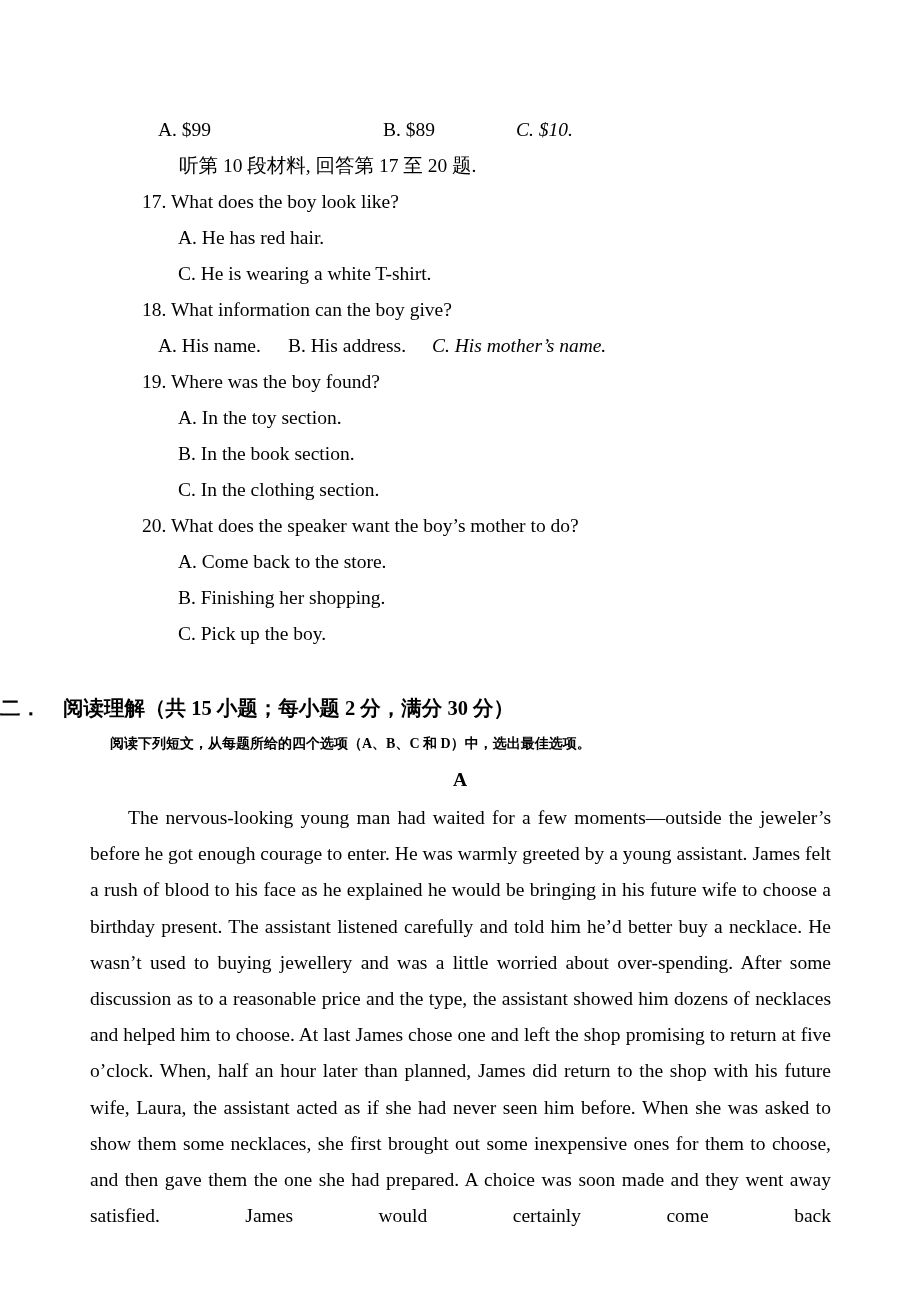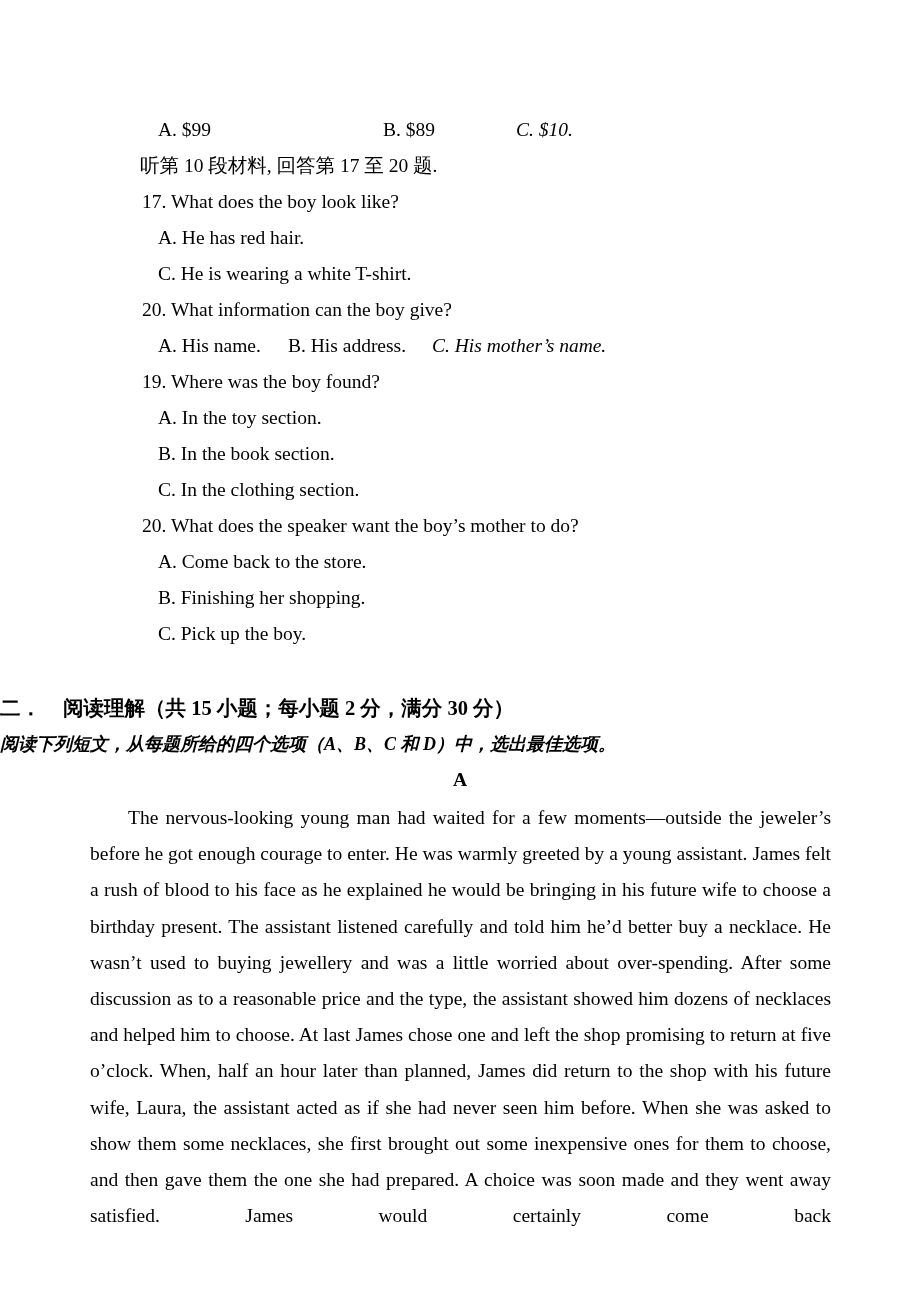--- a/index.html
+++ b/index.html
@@ -58,28 +58,30 @@
     line-height: 36px;
     font-size: 19.5px;
   }
   .opt-row-tight .col-a { position: absolute; left: 158px; }
   .opt-row-tight .col-b { position: absolute; left: 288px; }
   .opt-row-tight .col-c { position: absolute; left: 432px; font-style: italic; }
 
   .cn-line {
     padding-left: 140px;
     font-size: 19.5px;
+    margin-left: 39px;
   }
   .q-line {
     padding-left: 142px;
     font-size: 19.5px;
   }
   .opt-line {
     padding-left: 158px;
     font-size: 19.5px;
+    margin-left: 20px;
   }
 
   
   .section-heading {
     position: absolute;
     left: 0;
     top: 690px;
     width: 920px;
     box-sizing: border-box;
     font-size: 20.5px;
@@ -88,26 +90,26 @@
     white-space: nowrap;
   }
   .section-heading .sec-num { letter-spacing: 0; }
   .section-heading .sec-gap { display: inline-block; width: 22px; }
 
   .section-instruction {
     position: absolute;
     left: 0;
     top: 726px;
     width: 920px;
+    padding-left: 110px;
     box-sizing: border-box;
-    font-size: 18px;
+    font-size: 14px;
     line-height: 36px;
     font-weight: bold;
     white-space: nowrap;
-    font-style: italic;
   }
 
   
   .passage-title {
     position: absolute;
     left: 0;
     top: 764px;
     width: 920px;
     text-align: center;
     font-size: 19.5px;
@@ -146,21 +148,21 @@
       <span class="col-b">B. $89</span>
       <span class="col-c">C. $10.</span>
     </div>
 
     <div class="line cn-line">听第 10 段材料, 回答第 17 至 20 题.</div>
 
     <div class="line q-line">17. What does the boy look like?</div>
     <div class="line opt-line">A. He has red hair.</div>
     <div class="line opt-line">C. He is wearing a white T-shirt.</div>
 
-    <div class="line q-line">20. What information can the boy give?</div>
+    <div class="line q-line">18. What information can the boy give?</div>
     <div class="opt-row-tight">
       <span class="col-a">A. His name.</span>
       <span class="col-b">B. His address.</span>
       <span class="col-c">C. His mother’s name.</span>
     </div>
 
     <div class="line q-line">19. Where was the boy found?</div>
     <div class="line opt-line">A. In the toy section.</div>
     <div class="line opt-line">B. In the book section.</div>
     <div class="line opt-line">C. In the clothing section.</div>

